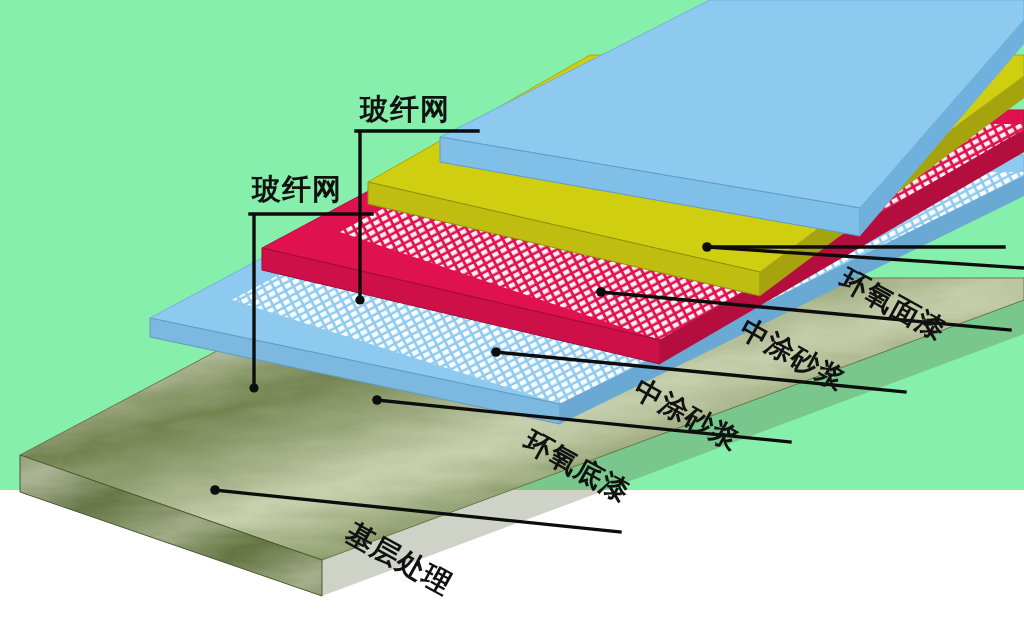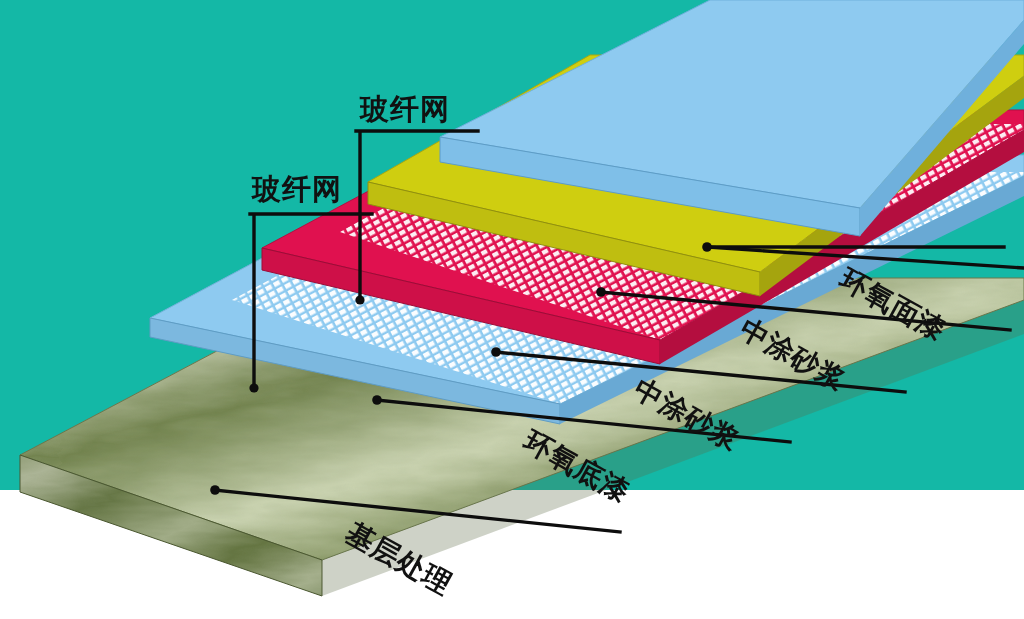--- a/index.html
+++ b/index.html
@@ -1,18 +1,18 @@
 <!DOCTYPE html>
 <html><head>
 <meta charset="utf-8">
 <style>
   html,body{margin:0;padding:0;background:#fff;}
   body{width:1024px;height:619px;overflow:hidden;
        font-family:"Liberation Sans","DejaVu Sans",sans-serif;}
-  #stage{position:relative;width:1024px;height:490px;background:#14b8a6;}
+  #stage{position:relative;width:1024px;height:490px;background:#86efac;}
   #art{position:absolute;inset:0;}
   .lbl{position:absolute;white-space:nowrap;color:#111111;
        font-weight:700;letter-spacing:1px;
        font-family:"DejaVu Sans","Liberation Sans",sans-serif;}
   .lbl-h{font-size:29px;}
   .lbl-d{font-size:28px;transform-origin:0 50%;}
 </style>
 </head>
 <body>
 

